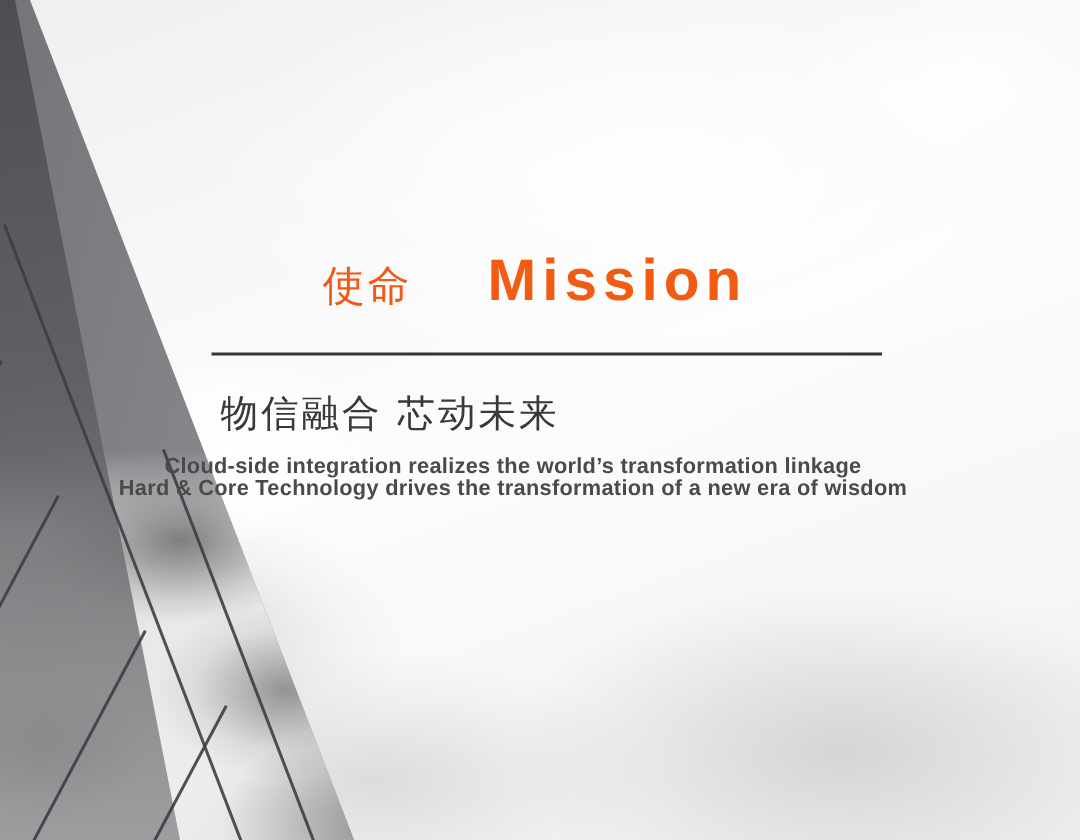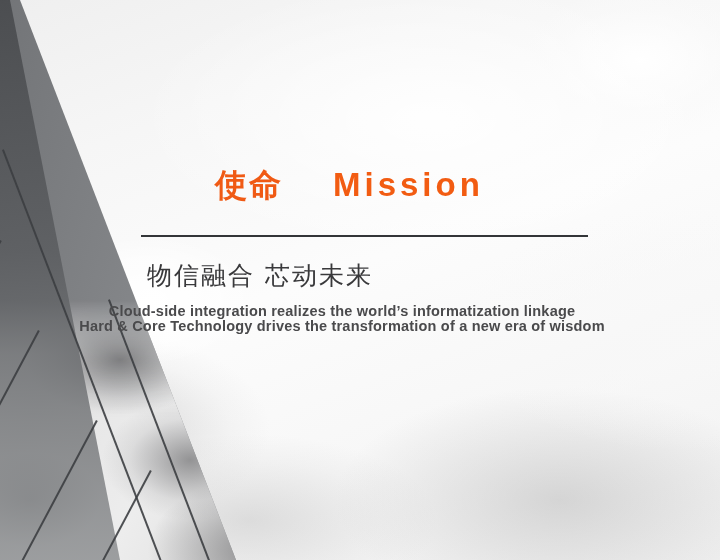--- a/index.html
+++ b/index.html
@@ -98,29 +98,29 @@
   .heading {
     position: absolute;
     left: 141px;
     top: 168px;
     display: flex;
     align-items: baseline;
     white-space: nowrap;
   }
   .heading-cn {
     font-family: "DejaVu Sans", "Liberation Sans", sans-serif;
-    font-size: 32px;
-    font-weight: 700;
+    font-size: 28px;
+    font-weight: 400;
     color: #f05a14;
     letter-spacing: 2px;
     margin-left: 74px;
     line-height: 1;
   }
   .heading-en {
-    font-size: 33px;
+    font-size: 39px;
     font-weight: bold;
     color: #f25c12;
     letter-spacing: 4px;
     margin-left: 50px;
     line-height: 1;
   }
   .divider {
     position: absolute;
     left: 141px;
     top: 235px;
@@ -183,18 +183,18 @@
 
     <div class="heading">
       <span class="heading-cn">使命</span>
       <span class="heading-en">Mission</span>
     </div>
 
     <div class="divider"></div>
 
     <div class="subtitle-cn">物信融合 芯动未来</div>
 
-    <div class="tagline tagline-1">Cloud-side integration realizes the world’s informatization linkage</div>
+    <div class="tagline tagline-1">Cloud-side integration realizes the world’s transformation linkage</div>
 
     <div class="tagline tagline-2">Hard &amp; Core Technology drives the transformation of a new era of wisdom</div>
 
   </div>
 </div>
 
 </body></html>

